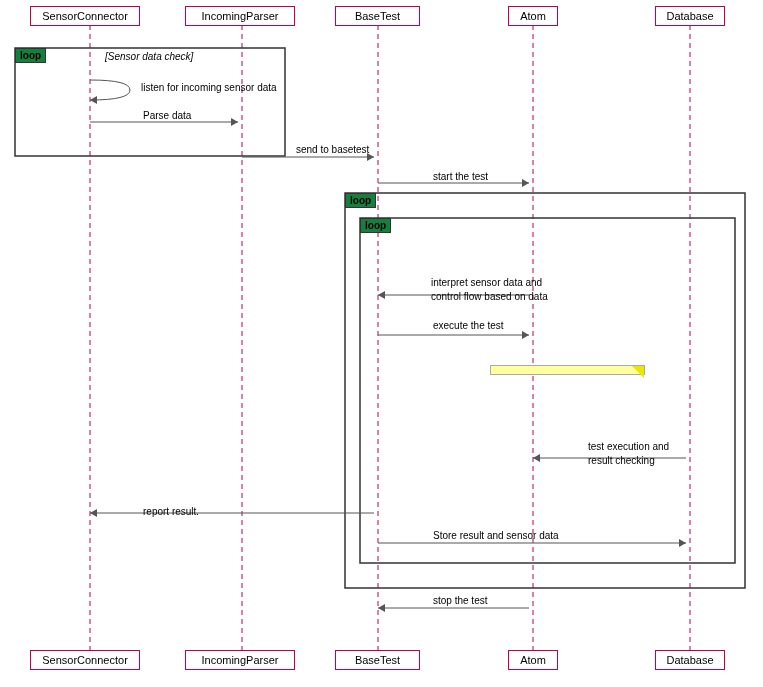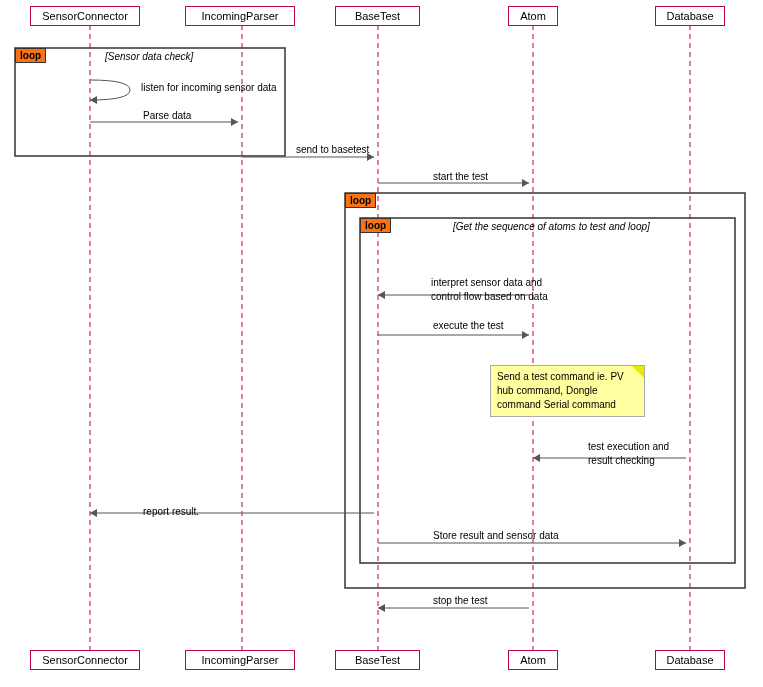--- a/index.html
+++ b/index.html
@@ -32,21 +32,21 @@
       position: absolute;
       font-size: 10px;
       white-space: nowrap;
       color: #000;
       padding-left: 48px;
     }
     .loop-label {
       position: absolute;
       font-size: 10px;
       font-weight: bold;
-      background: #f97316;
+      background: #15803d;
       border: 1px solid #333;
       padding: 1px 4px;
     }
     .loop-condition {
       position: absolute;
       font-size: 10px;
       font-style: italic;
       margin-left: 40px;
     }
     
@@ -153,23 +153,20 @@
     <span>[Sensor data check]</span>
   </div>
 
   <div class="loop-label" style="left:345px; top:193px;">
     <span>loop</span>
   </div>
 
   <div class="loop-label" style="left:360px; top:218px;">
     <span>loop</span>
   </div>
-  <div class="loop-condition" style="left:413px; top:221px;">
-    <span>[Get the sequence of atoms to test and loop]</span>
-  </div>
 
   <div class="arrow-label" style="left:93px; top:82px;">
     <span>listen for incoming sensor data</span>
   </div>
 
   <div class="arrow-label" style="left:95px; top:110px;">
     <span>Parse data</span>
   </div>
 
   <div class="arrow-label" style="left:248px; top:144px;">
@@ -201,24 +198,20 @@
   <div class="arrow-label" style="left:385px; top:530px;">
     <span>Store result and sensor data</span>
   </div>
 
   <div class="arrow-label" style="left:385px; top:595px;">
     <span>stop the test</span>
   </div>
 
   <div class="note-box" style="left:490px; top:365px; width:155px;">
     <div class="note-corner"></div>
-    <span>Send a test command ie.
-PV hub command,
-Dongle command
-Serial command</span>
   </div>
 
   <div class="lifeline-box" style="left:30px; top:650px; min-width:110px;">
     <span>SensorConnector</span>
   </div>
   <div class="lifeline-box" style="left:185px; top:650px; min-width:110px;">
     <span>IncomingParser</span>
   </div>
   <div class="lifeline-box" style="left:335px; top:650px; min-width:85px;">
     <span>BaseTest</span>

